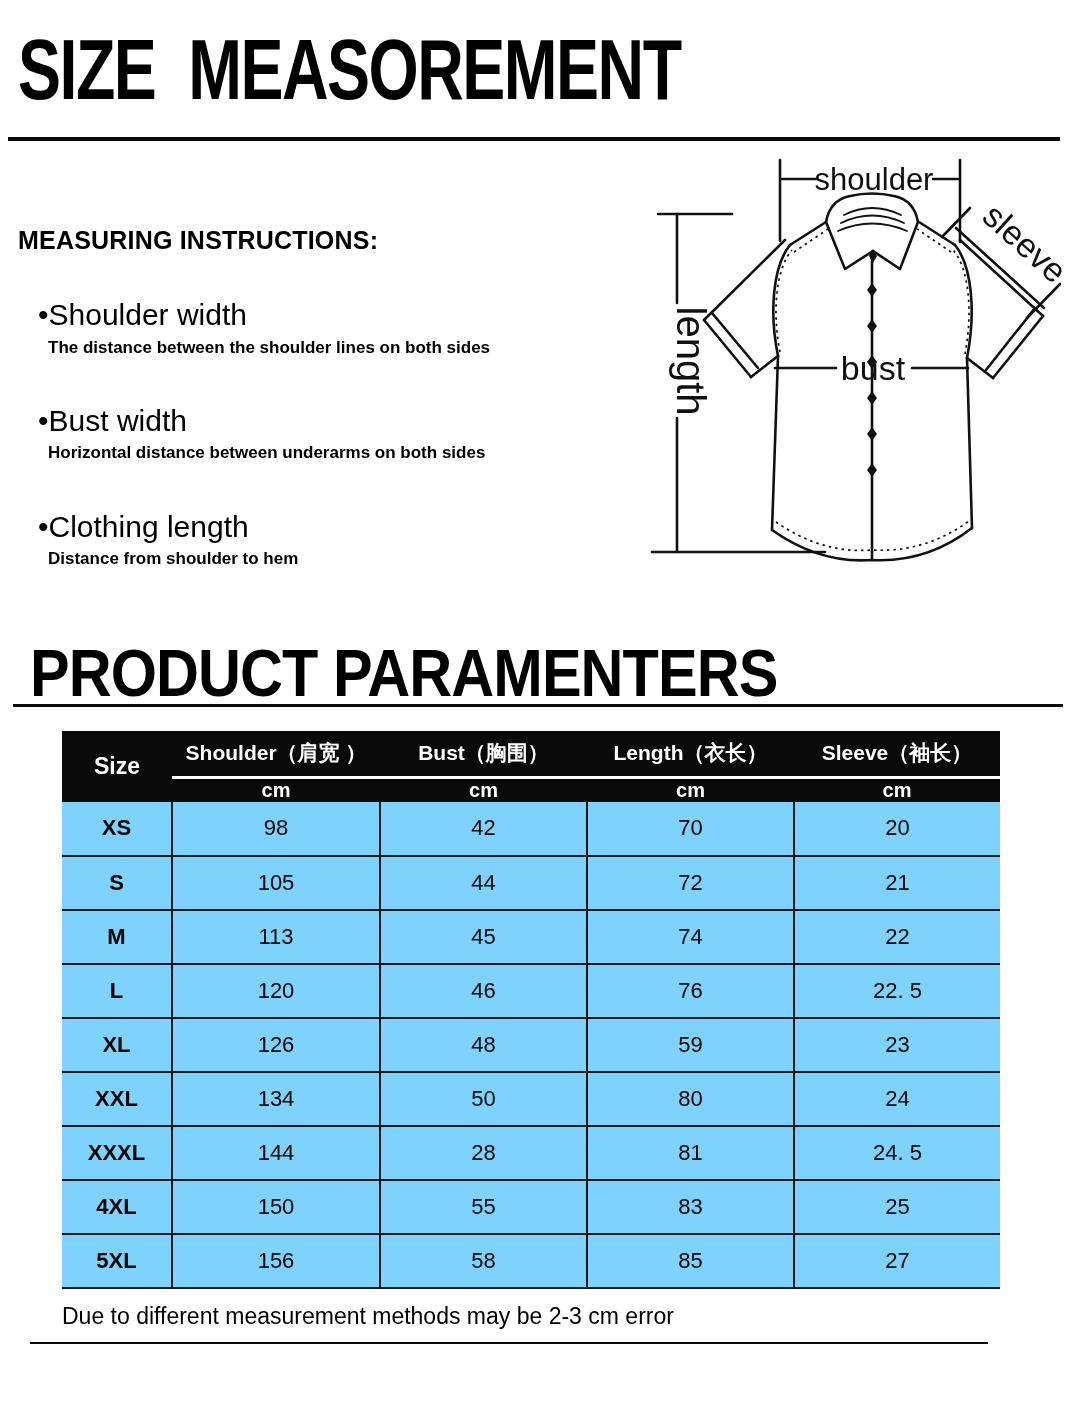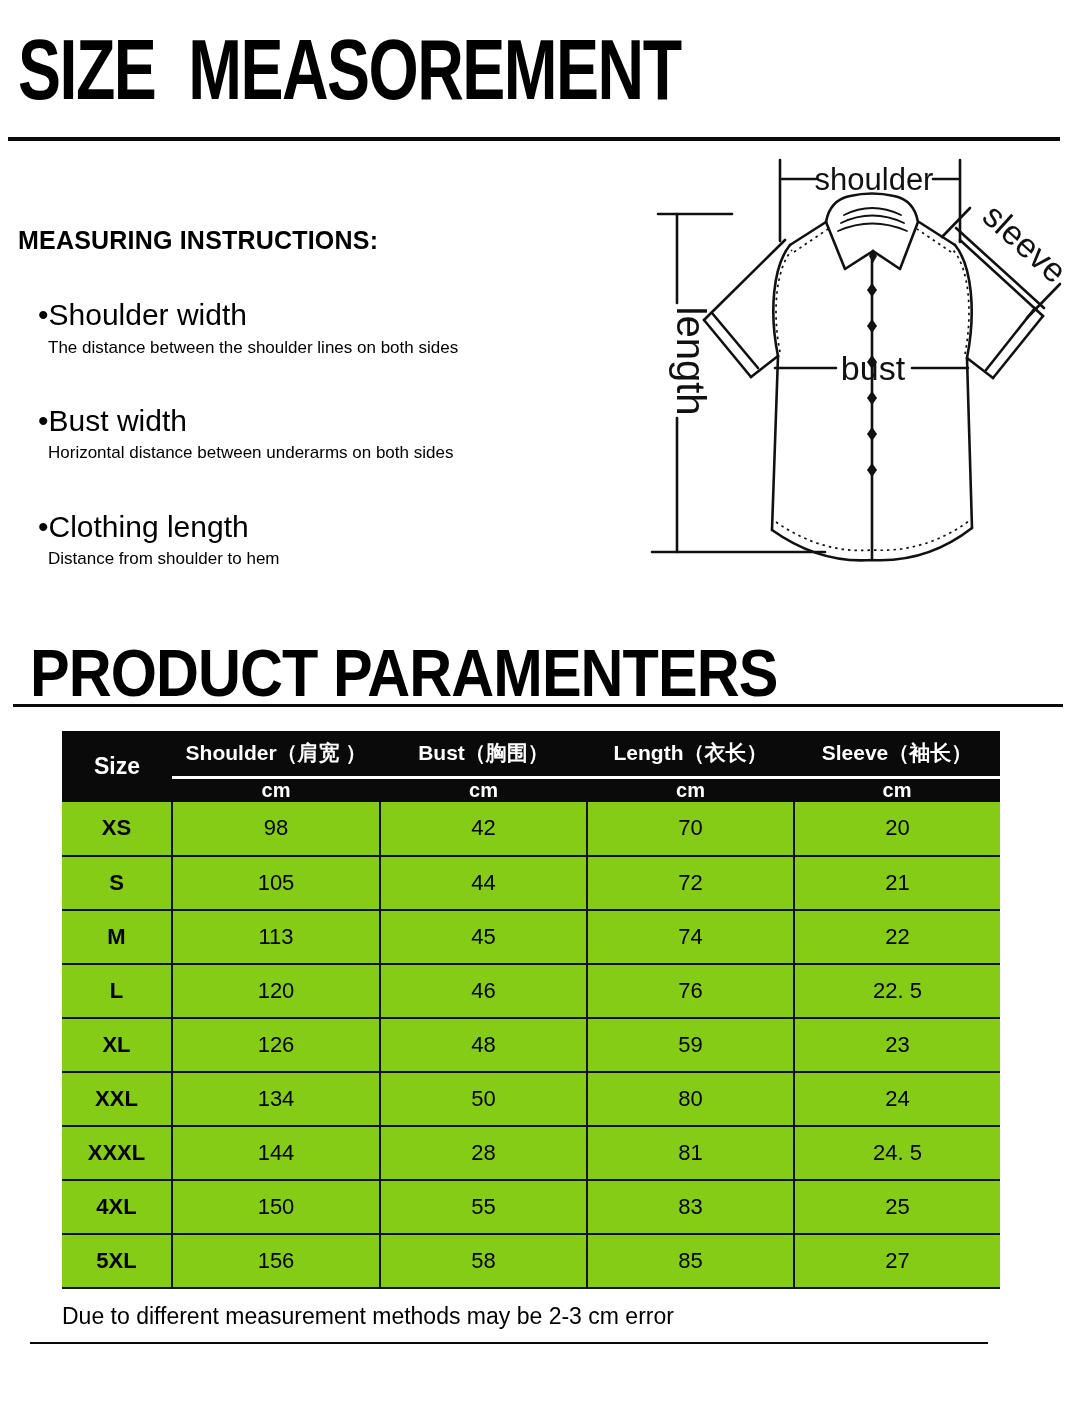--- a/index.html
+++ b/index.html
@@ -18,21 +18,21 @@
   .rule { position:absolute; background:#0a0a0a; }
   .rule-1 { left:8px; top:137px; width:1052px; height:4px; }
   .rule-2 { left:13px; top:704px; width:1050px; height:3px; }
   .rule-3 { left:30px; top:1342px; width:958px; height:2px; }
 
   .instr-heading {
     position:absolute; left:18px; top:226px;
     font-size:25px; font-weight:700; color:#000; letter-spacing:0.2px;
   }
   .instr-item-title { position:absolute; left:38px; font-size:30px; font-weight:400; color:#000; }
-  .instr-item-desc  { position:absolute; left:48px; font-size:17px; font-weight:400; color:#000; }
+  .instr-item-desc  { position:absolute; left:48px; font-size:17px; font-weight:700; color:#000; }
   .it1 { top:298px; } .id1 { top:338px; }
   .it2 { top:404px; } .id2 { top:443px; }
   .it3 { top:510px; } .id3 { top:549px; }
 
   .diagram { position:absolute; left:620px; top:140px; width:452px; height:450px; }
   .diagram text { font-family:"Liberation Sans", sans-serif; fill:#111; }
 
   .section-title {
     position:absolute; left:30px; top:640px;
     font-size:66px; font-weight:800; letter-spacing:-1px; line-height:1;
@@ -42,21 +42,21 @@
   table.size-table {
     position:absolute; left:62px; top:731px; width:938px;
     border-collapse:collapse; table-layout:fixed;
   }
   .size-table thead th { background:#0a0a0a; color:#fff; font-weight:700; text-align:center; }
   .size-table th.colname { font-size:21px; height:46px; border-bottom:3px solid #fff; }
   .size-table th.unit { font-size:20px; height:16px; }
   .size-table th.size-head { font-size:23px; }
   .size-table tbody td {
     height:54px; text-align:center; vertical-align:middle;
-    font-size:22px; border-bottom:2px solid #141414; background:#84cc16; color:#000;
+    font-size:22px; border-bottom:2px solid #141414; background:#7dd3fc; color:#000;
   }
   .size-table tbody td.sep { border-right:2px solid #141414; }
   .size-table tbody td.size-cell { font-weight:700; }
 
   .table-note {
     position:absolute; left:62px; top:1303px; width:938px;
     text-align:left; font-size:23px; color:#000;
   }
 </style>
 </head>

